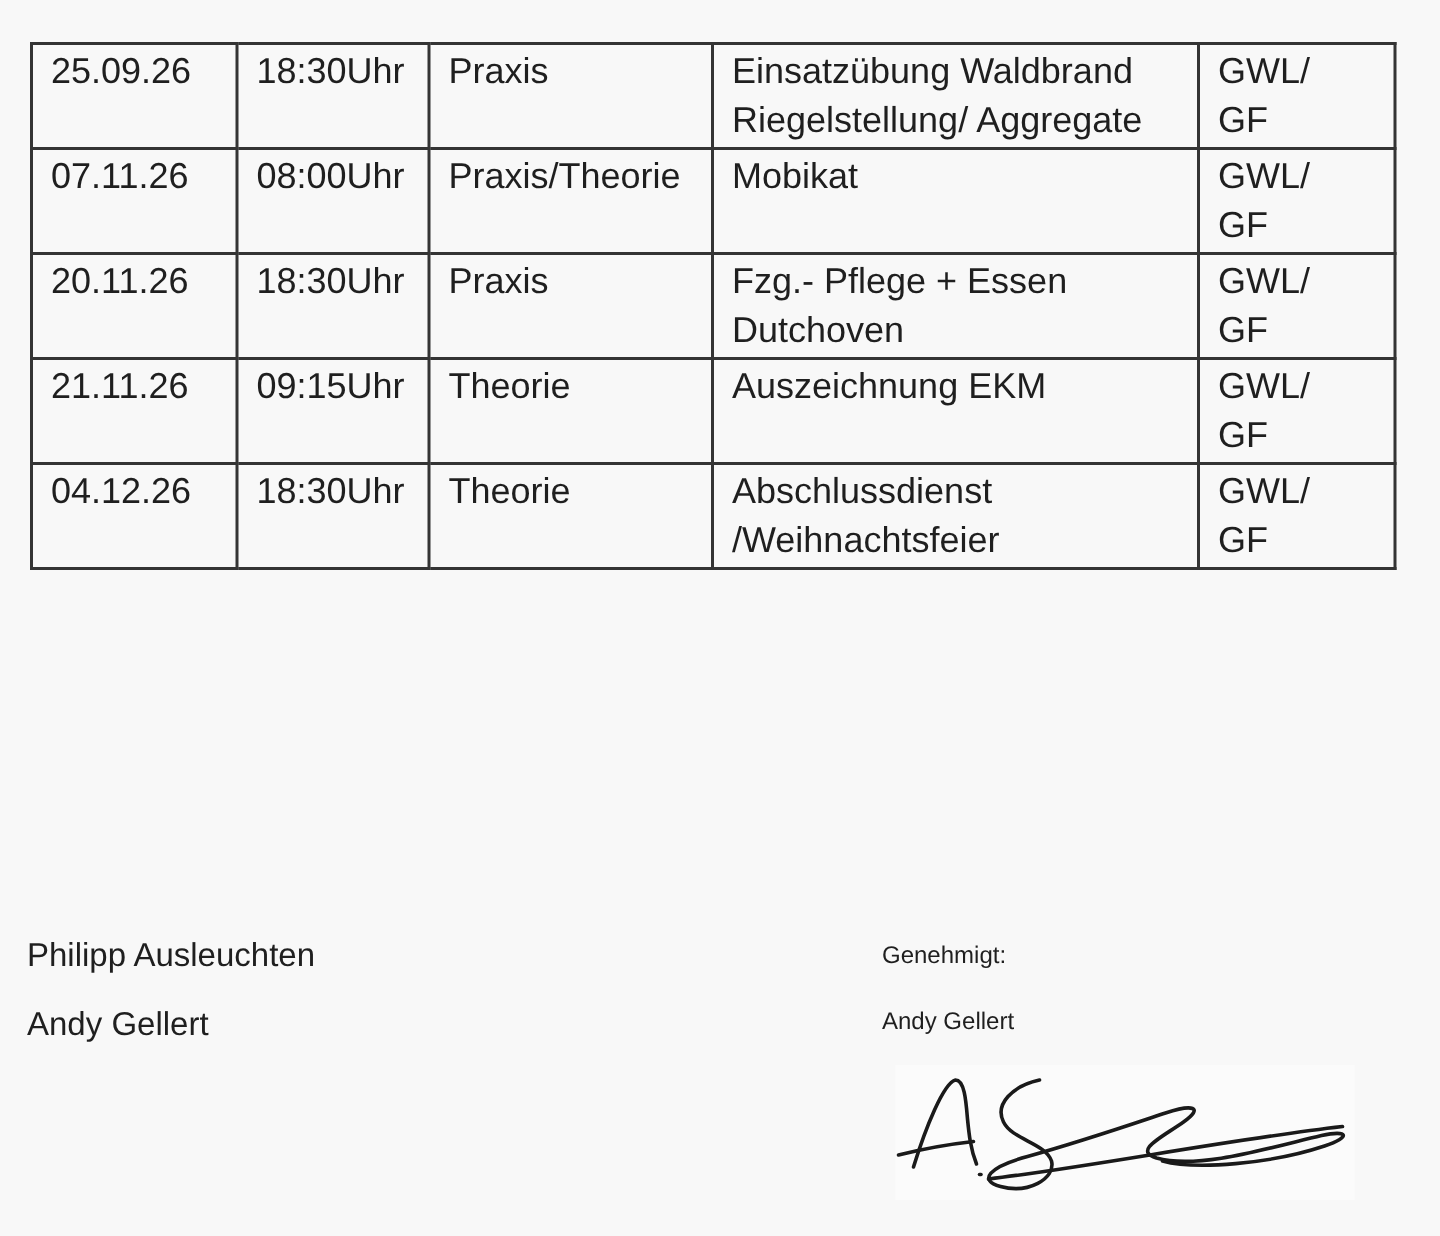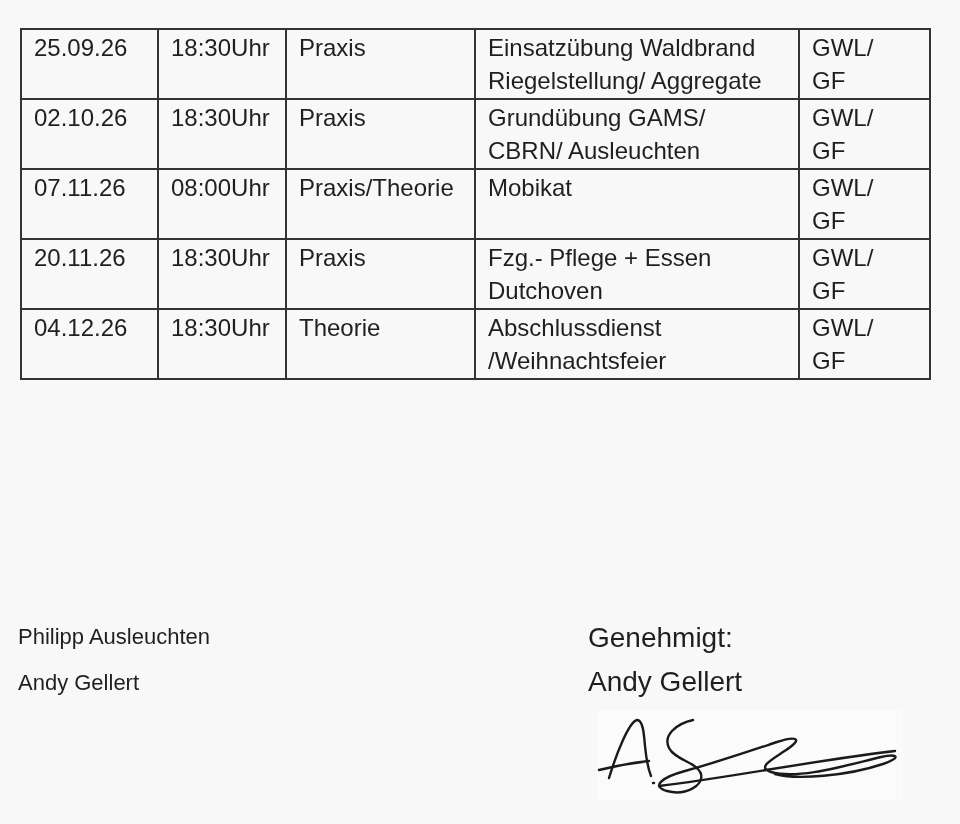--- a/index.html
+++ b/index.html
@@ -44,21 +44,21 @@
     position: absolute;
     left: 18px;
     top: 625px;
     font-size: 22px;
   }
   .footer-left > div { margin-bottom: 22px; line-height: 24px; }
   .footer-right {
     position: absolute;
     left: 588px;
     top: 626px;
-    font-size: 28px;
+    font-size: 16px;
   }
   .footer-right > div { margin-bottom: 20px; line-height: 24px; }
 
   .signature {
     position: absolute;
     left: 597px;
     top: 710px;
     width: 306px;
     height: 90px;
     background: #fbfbfb;
@@ -88,40 +88,39 @@
     <tbody id="schedule-body">
         <tr>
           <td>25.09.26</td>
           <td>18:30Uhr</td>
           <td>Praxis</td>
           <td>Einsatzübung Waldbrand
 Riegelstellung/ Aggregate</td>
           <td>GWL/ GF</td>
         </tr>
         <tr>
-          <td>02.10.26</td>
-          <td>18:30Uhr</td>
-          <td>Praxis</td>
-          <td>Grundübung GAMS/
-CBRN/ Ausleuchten</td>
-          <td>GWL/ GF</td>
-        </tr>
-        <tr>
           <td>07.11.26</td>
           <td>08:00Uhr</td>
           <td>Praxis/Theorie</td>
           <td>Mobikat</td>
           <td>GWL/ GF</td>
         </tr>
         <tr>
           <td>20.11.26</td>
           <td>18:30Uhr</td>
           <td>Praxis</td>
           <td>Fzg.- Pflege + Essen
 Dutchoven</td>
+          <td>GWL/ GF</td>
+        </tr>
+        <tr>
+          <td>21.11.26</td>
+          <td>09:15Uhr</td>
+          <td>Theorie</td>
+          <td>Auszeichnung EKM</td>
           <td>GWL/ GF</td>
         </tr>
         <tr>
           <td>04.12.26</td>
           <td>18:30Uhr</td>
           <td>Theorie</td>
           <td>Abschlussdienst
 /Weihnachtsfeier</td>
           <td>GWL/ GF</td>
         </tr>

